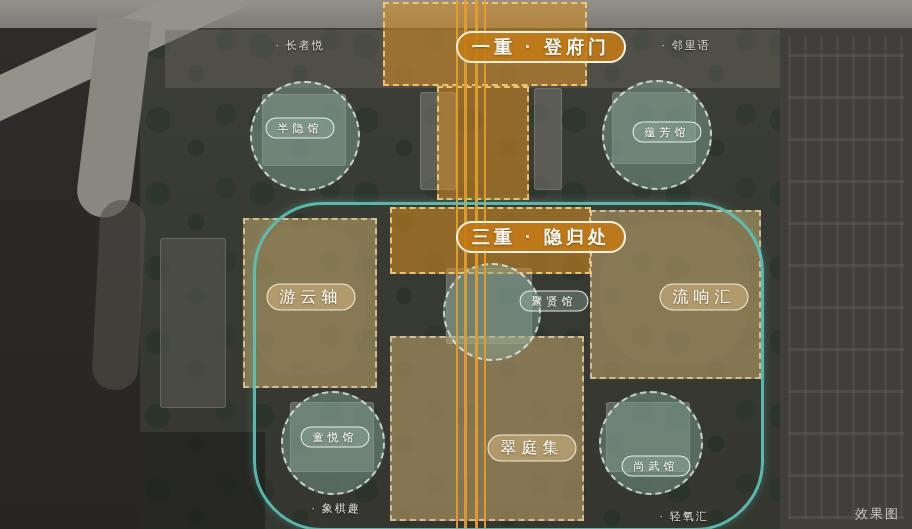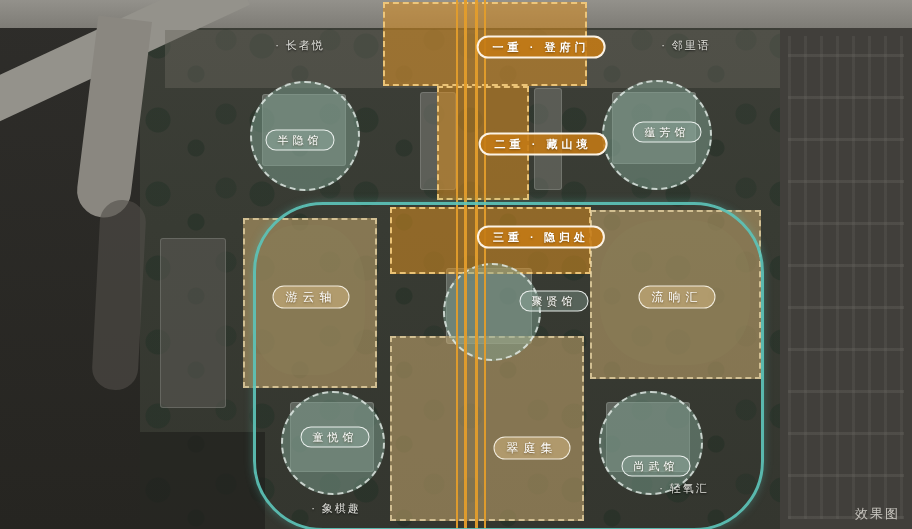--- a/index.html
+++ b/index.html
@@ -78,43 +78,43 @@
       #e39d2b 28px 30px);}
   
   .teal-ring{position:absolute;left:253px;top:202px;width:505px;height:323px;
     border:3px solid rgba(92,195,184,.92);border-radius:70px;
     box-shadow:0 0 8px rgba(92,195,184,.35);}
   
   .pill{position:absolute;transform:translate(-50%,-50%);display:inline-block;
     border-radius:999px;color:#fff;white-space:nowrap;
     text-shadow:0 1px 2px rgba(60,40,10,.5);}
   .pill.orange{background:rgba(196,122,20,.88);border:2px solid rgba(255,250,240,.95);
-    font-size:11px;font-weight:bold;padding:2px 14px;letter-spacing:4px;}
+    font-size:18px;font-weight:bold;padding:2px 14px;letter-spacing:4px;}
   .pill.green{background:rgba(150,178,166,.35);border:1.5px solid rgba(246,250,248,.9);
     font-size:11px;padding:2px 11px;letter-spacing:4px;}
   .pill.tan{background:rgba(219,189,134,.5);border:1.5px solid rgba(255,252,242,.85);
-    font-size:12px;padding:2px 12px;letter-spacing:5px;}
+    font-size:16px;padding:2px 12px;letter-spacing:5px;}
   .p-axis1{left:541px;top:47px;}
   .p-axis2{left:543px;top:144px;}
-  .p-axis3{left:541px;top:237px;font-family:Liberation Serif, serif;}
-  .p-banyin{left:300px;top:128px;margin-top:12px;}
+  .p-axis3{left:541px;top:237px;}
+  .p-banyin{left:300px;top:128px;}
   .p-yunfang{left:667px;top:132px;}
   .p-youyun{left:311px;top:297px;}
   .p-juxian{left:554px;top:301px;}
-  .p-liuxiang{left:677px;top:297px;text-align:right;}
+  .p-liuxiang{left:704px;top:297px;text-align:right;}
   .p-tongyue{left:335px;top:437px;}
   .p-cuiting{left:532px;top:448px;}
   .p-shangwu{left:656px;top:438px;margin-top:28px;}
   
   .poi{position:absolute;transform:translate(-50%,-50%);color:rgba(240,240,234,.92);
     font-size:11px;letter-spacing:2px;text-shadow:0 1px 2px rgba(0,0,0,.8);white-space:nowrap;}
   .poi.p1{left:300px;top:45px;}
   .poi.p2{left:686px;top:45px;}
   .poi.p3{left:336px;top:508px;}
-  .poi.p4{left:684px;top:488px;}
+  .poi.p4{left:684px;top:516px;}
   .watermark{position:absolute;right:12px;bottom:6px;color:#cac7c1;font-size:13px;
     letter-spacing:2px;}
 </style>
 </head>
 <body>
 
 <div class="canvas">
 
   <div class="left-dark"></div>
   <div class="site-base"></div>
@@ -151,21 +151,20 @@
   <div class="circle c-yunfang"></div>
   <div class="circle c-juxian"></div>
   <div class="circle c-tongyue"></div>
   <div class="circle c-shangwu"></div>
 
   <div class="axis-lines"></div>
 
   <div class="teal-ring"></div>
 
   <div class="pill orange p-axis1">一重 · 登府门</div>
-  <div class="pill orange p-axis2">二重 · 藏山境</div>
   <div class="pill orange p-axis3">三重 · 隐归处</div>
 
   <div class="pill green p-banyin">半隐馆</div>
   <div class="pill green p-yunfang">蕴芳馆</div>
   <div class="pill tan p-youyun">游云轴</div>
   <div class="pill green p-juxian">聚贤馆</div>
   <div class="pill tan p-liuxiang">流响汇</div>
   <div class="pill green p-tongyue">童悦馆</div>
   <div class="pill tan p-cuiting">翠庭集</div>
   <div class="pill green p-shangwu">尚武馆</div>

